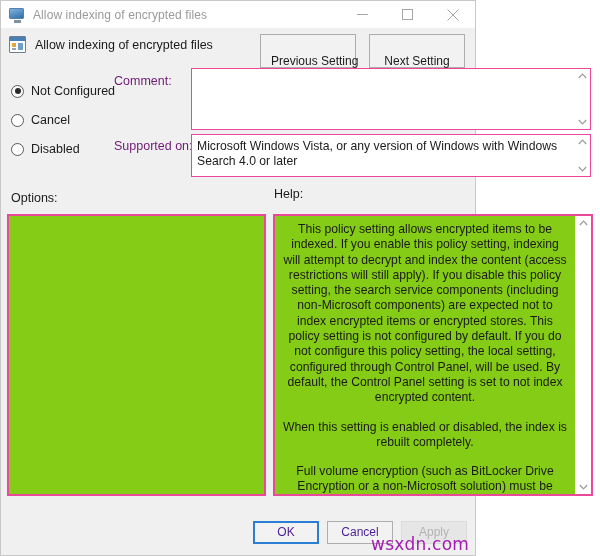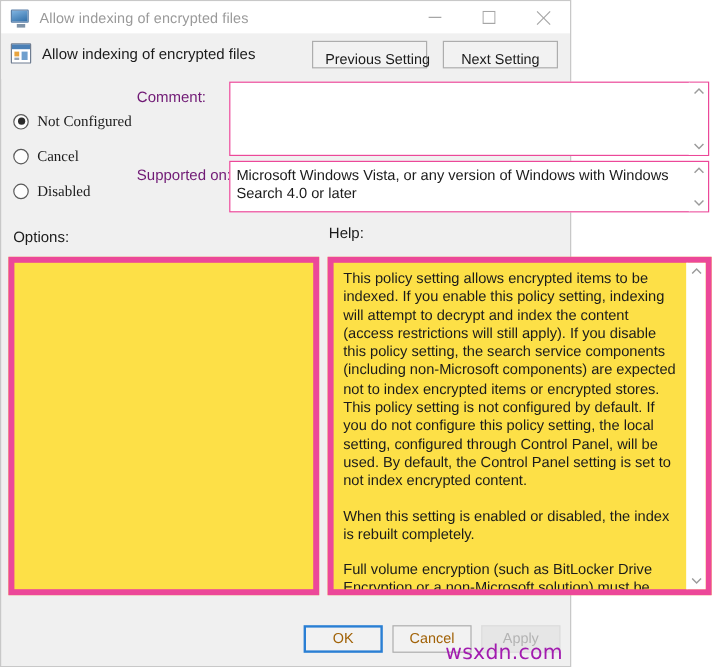--- a/index.html
+++ b/index.html
@@ -148,40 +148,39 @@
     display: flex;
     gap: 13px;
   }
   .btn {
     font-family: "Liberation Sans", sans-serif;
     font-size: 12px;
     color: #1b1b1b;
     background: #f2f2f2;
     border: 1px solid #adadad;
     height: 23px;
-    padding: 4px 10px;
+    padding: 16px 10px;
     box-sizing: border-box;
     line-height: 21px;
     text-align: center;
     white-space: nowrap;
   }
   .btn-prev { width: 96px; }
   .btn-next { width: 96px; }
 
   
   .upper {
     position: relative;
     height: 120px;
     min-height: 120px;
   }
   .radios {
     position: absolute;
     left: 10px;
-    top: 24px;
-    font-family: Liberation Serif, serif;
+    top: 14px;
   }
   .radio-row {
     display: flex;
     align-items: center;
     height: 22px;
     margin-bottom: 7px;
   }
   .radio {
     width: 13px;
     height: 13px;
@@ -277,22 +276,23 @@
   .lbl-help { position: absolute; left: 273px; top: 1px; font-size: 12.5px; }
 
   
   .panels {
     position: relative;
     flex: 1 1 auto;
   }
   .panel {
     position: absolute;
     box-sizing: border-box;
-    border: 5px solid #ec4899;
-    background: #fde047;
+    border: 2px solid #ec4899;
+    background: #84cc16;
+    text-align: center;
   }
   .panel-options {
     left: 6px;
     top: 0px;
     width: 259px;
     height: 282px;
   }
   .panel-help {
     left: 272px;
     top: 0px;
@@ -327,21 +327,21 @@
   }
   .btn-footer {
     width: 66px;
     height: 23px;
     font-size: 12px;
     line-height: 21px;
     text-align: center;
     box-sizing: border-box;
     background: #f2f2f2;
     border: 1px solid #adadad;
-    color: #a16207;
+    color: #4c1d95;
   }
   .btn-ok {
     border: 2px solid #2a7fd4;
     line-height: 19px;
     background: #f2f2f2;
   }
   .btn-apply {
     background: #e6e6e6;
     border: 1px solid #dcdcdc;
     color: #b3b3b3;

